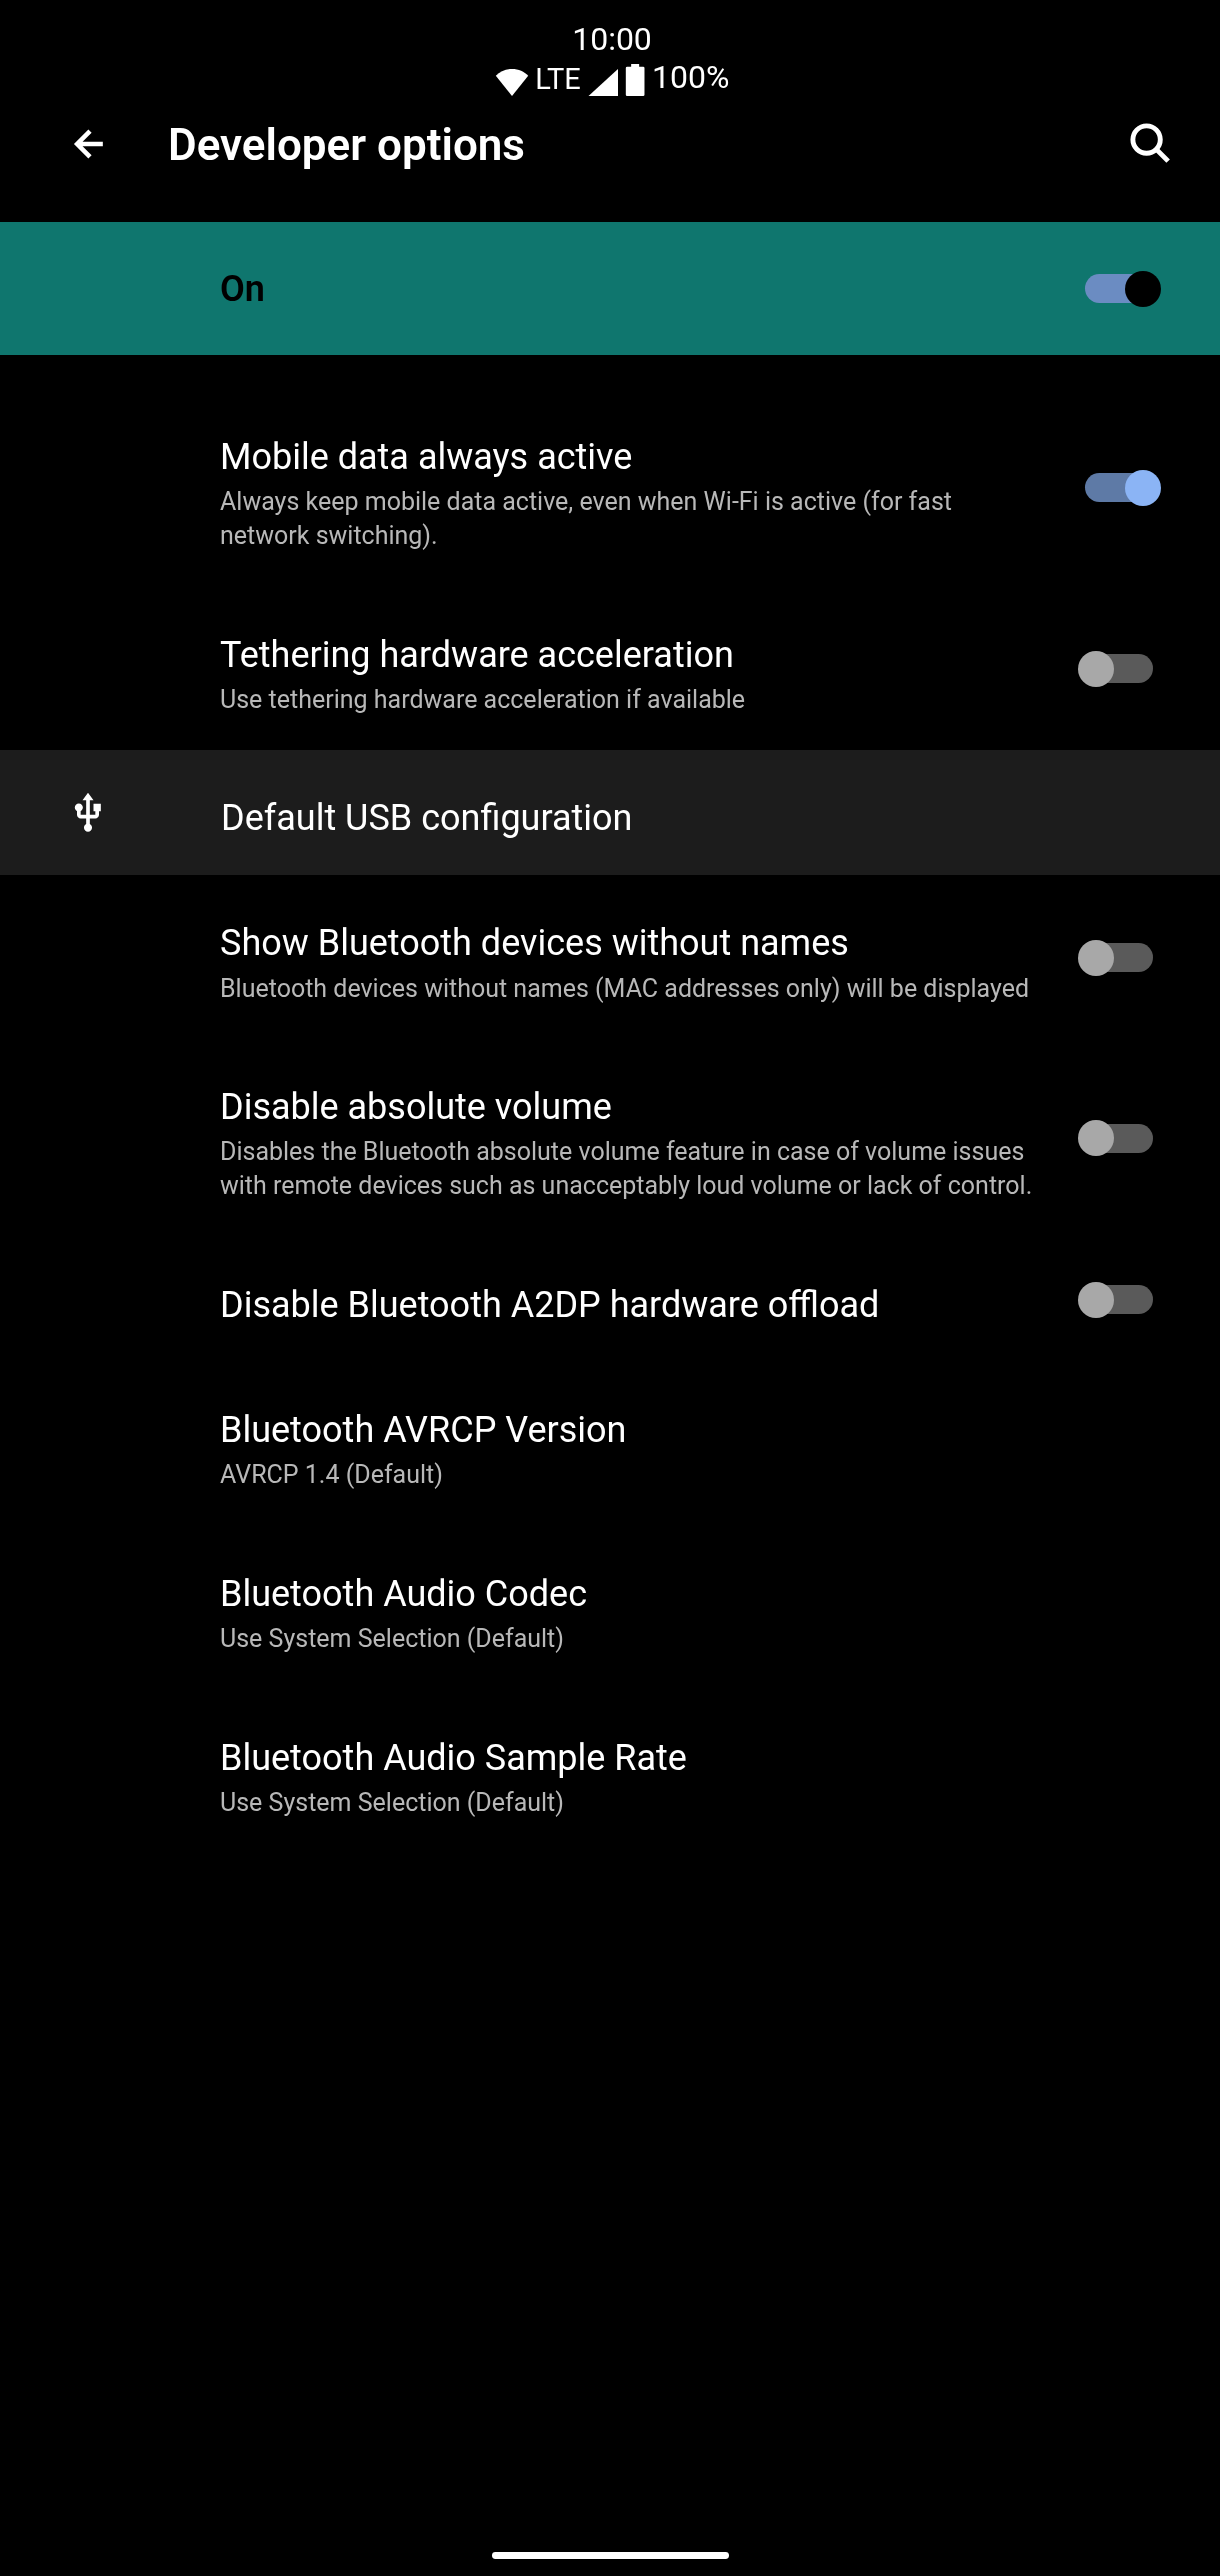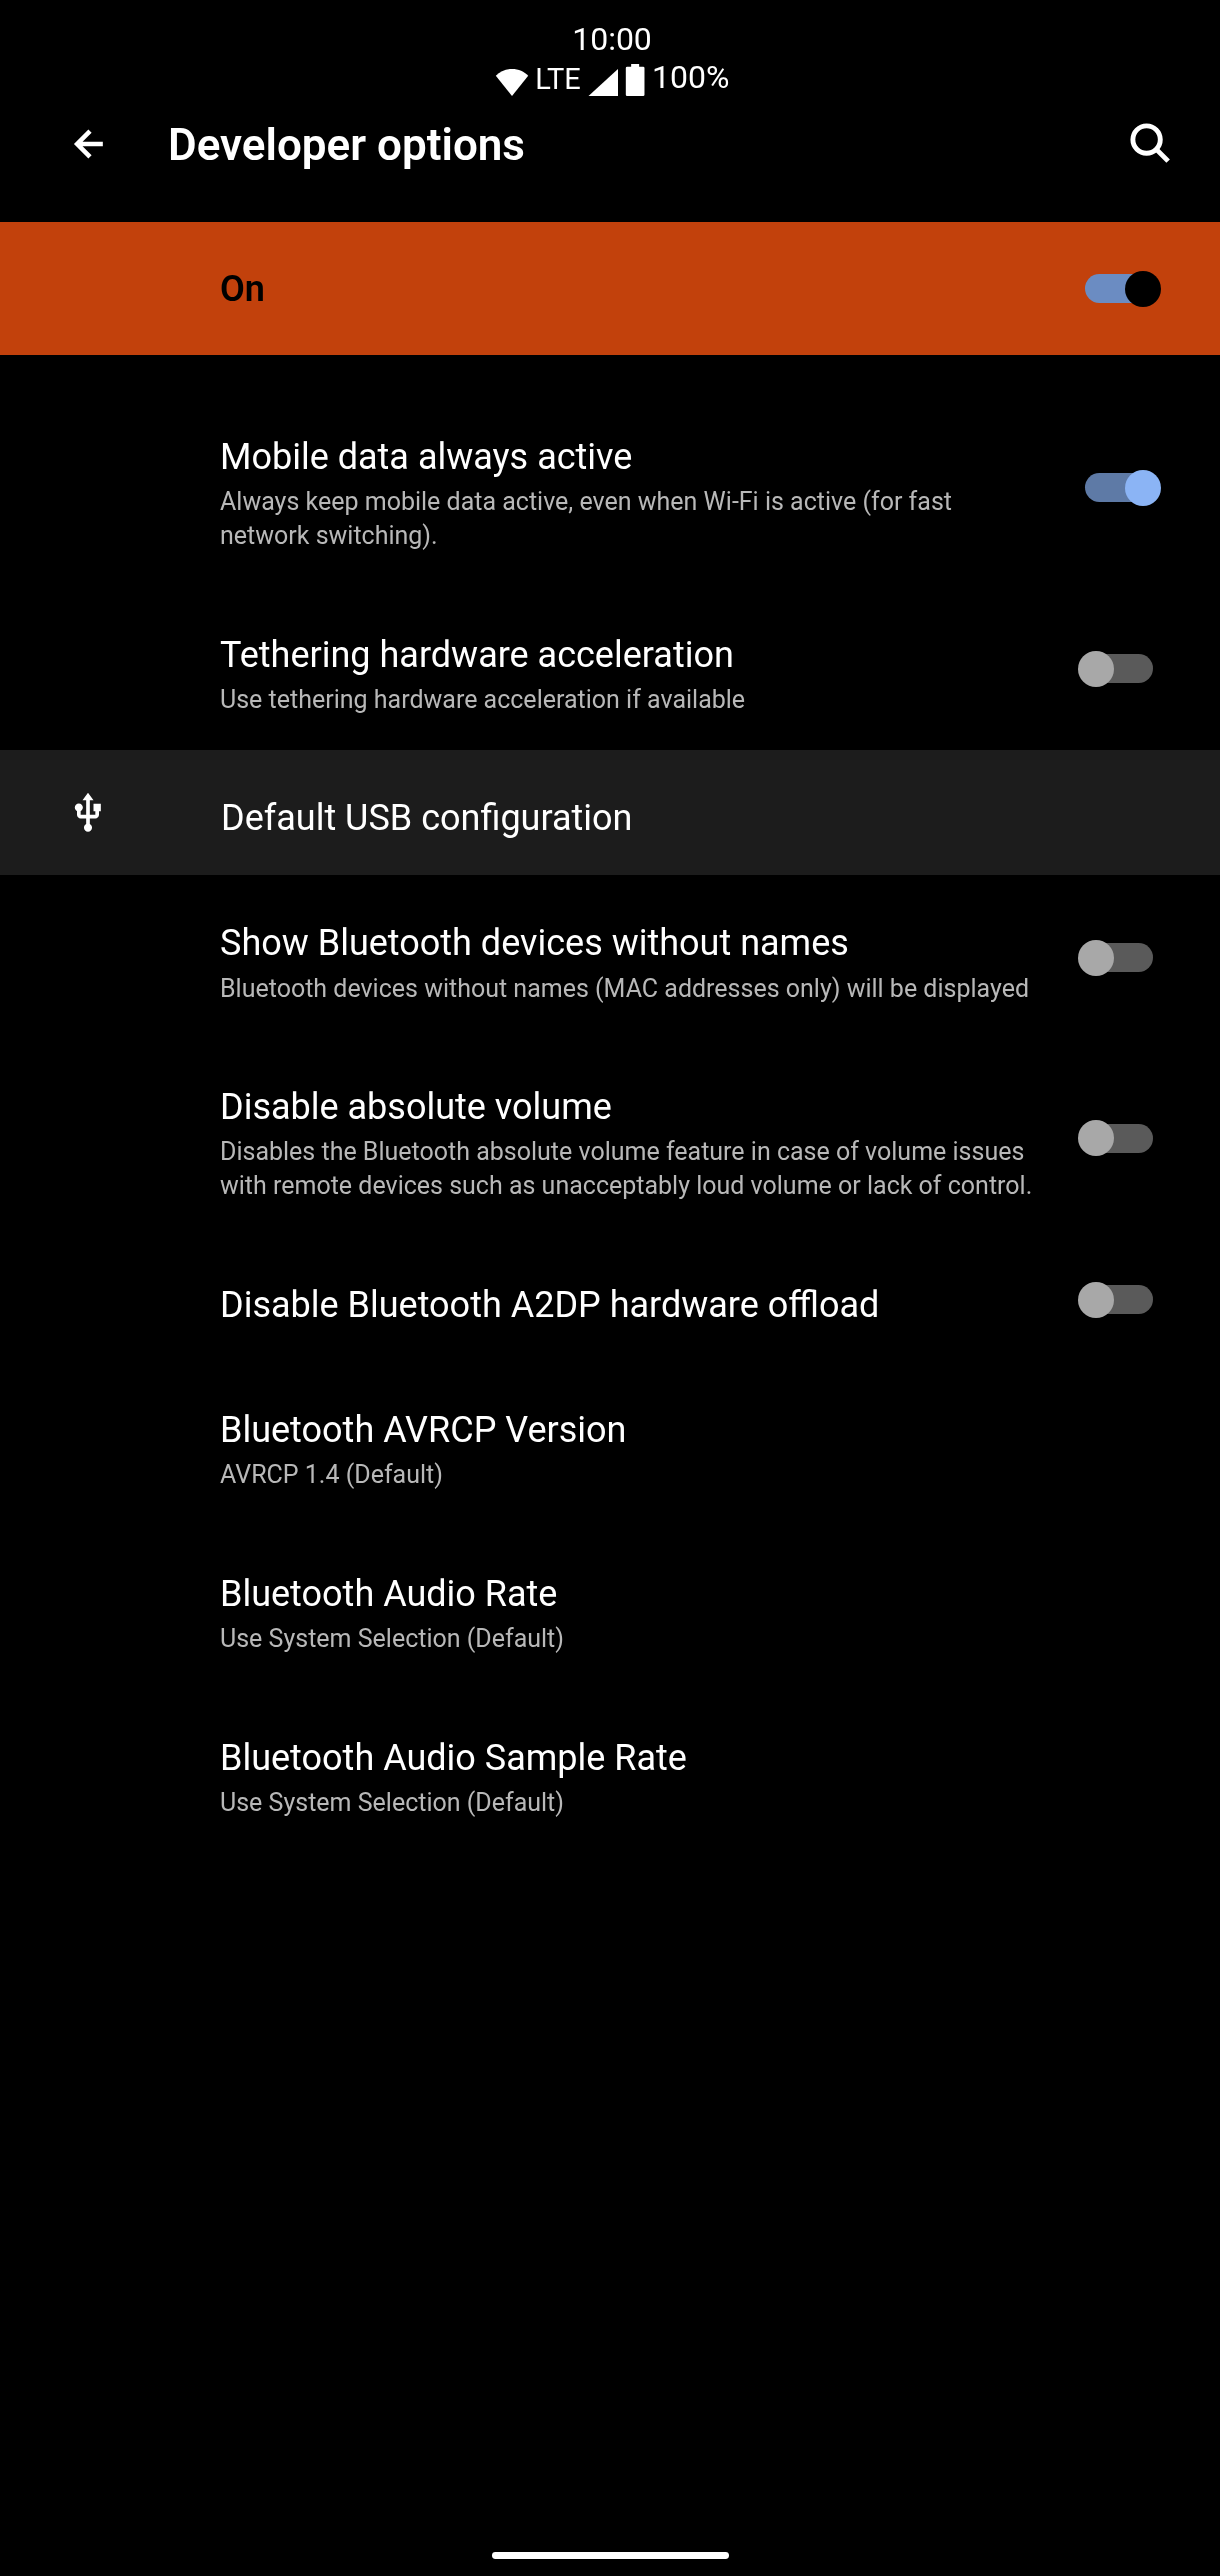--- a/index.html
+++ b/index.html
@@ -44,21 +44,21 @@
     .app-title {
       font-size: 44px;
       font-weight: 600;
       flex: 1;
     }
     .search-icon svg {
       width: 47px;
       height: 47px;
     }
     .master-toggle {
-      background: #c2410c;
+      background: #0f766e;
       display: flex;
       align-items: center;
       justify-content: space-between;
       padding: 42px 54px 42px 220px;
     }
     .master-toggle-label {
       color: #000000;
       font-size: 36px;
       font-weight: 600;
     }
@@ -284,21 +284,21 @@
 
   <div class="setting-item">
     <div class="setting-content">
       <div class="setting-title">Bluetooth AVRCP Version</div>
       <div class="setting-subtitle">AVRCP 1.4 (Default)</div>
     </div>
   </div>
 
   <div class="setting-item">
     <div class="setting-content">
-      <div class="setting-title">Bluetooth Audio Rate</div>
+      <div class="setting-title">Bluetooth Audio Codec</div>
       <div class="setting-subtitle">Use System Selection (Default)</div>
     </div>
   </div>
 
   <div class="setting-item">
     <div class="setting-content">
       <div class="setting-title">Bluetooth Audio Sample Rate</div>
       <div class="setting-subtitle">Use System Selection (Default)</div>
     </div>
   </div>

